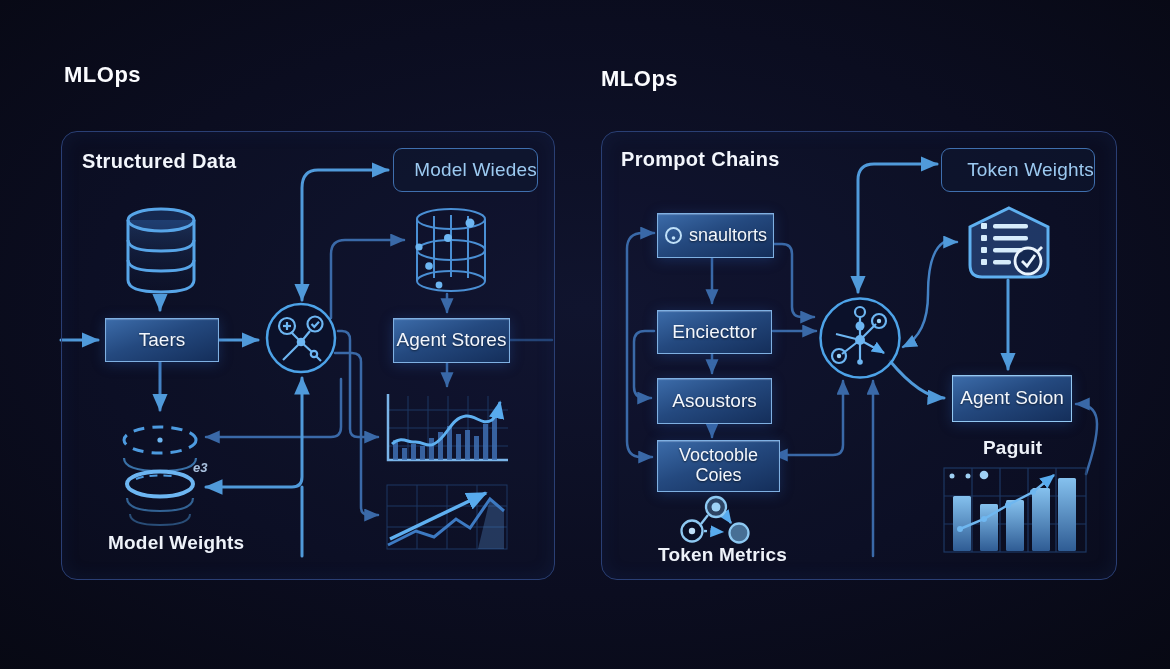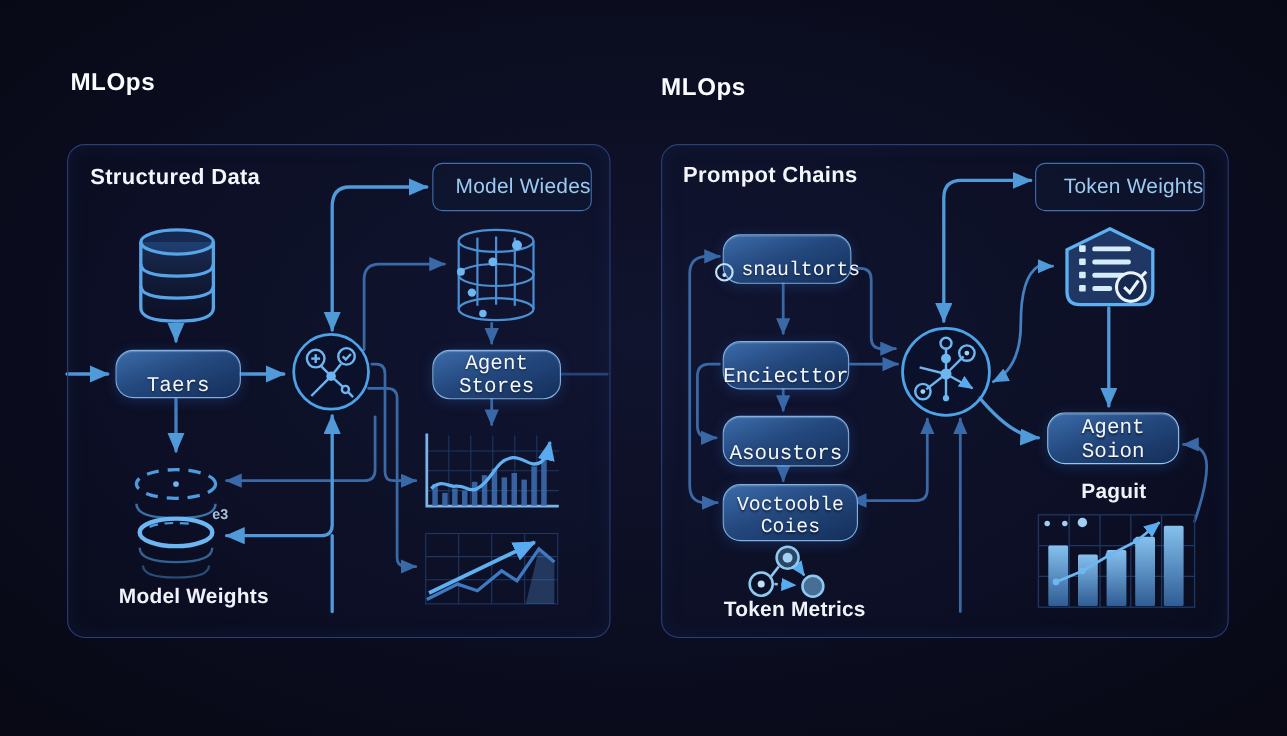--- a/index.html
+++ b/index.html
@@ -4,26 +4,26 @@
 <style>
   html,body{margin:0;padding:0;background:#06070f;}
   .stage{position:relative;width:1170px;height:669px;overflow:hidden;
     background:radial-gradient(ellipse 900px 520px at 50% 46%, #10142e 0%, #0b0d20 55%, #070812 100%);
     font-family:"Liberation Sans", sans-serif;}
   .title{position:absolute;color:#fbfcff;font-size:22px;font-weight:800;letter-spacing:.5px;}
   .panel{position:absolute;border:1.5px solid #2a3f74;border-radius:16px;
     background:rgba(26,36,78,0.12);box-shadow:0 0 18px rgba(30,60,130,.18) inset;}
   .heading{position:absolute;color:#f3f6fc;font-size:20px;font-weight:600;letter-spacing:.3px;}
   .lbl{position:absolute;color:#eef2f9;font-size:19px;font-weight:600;letter-spacing:.2px;}
-  .small-lbl{position:absolute;color:#a9c1de;font-size:13px;font-weight:600;}
-  .box-filled{position:absolute;display:flex;align-items:flex-end;justify-content:center;gap:6px;
+  .small-lbl{position:absolute;color:#a9c1de;font-size:13px;font-weight:600;font-style:italic;}
+  .box-filled{position:absolute;display:flex;align-items:center;justify-content:center;gap:6px;
     background:linear-gradient(160deg,#3c6caa 0%,#24497f 45%,#142e5a 100%);
-    border:1px solid #7fb0e2;border-radius:16px;color:#f3f7fd;font-size:19px;font-weight:500;
+    border:1px solid #7fb0e2;border-radius:0;color:#f3f7fd;font-size:19px;font-weight:500;
     box-shadow:0 2px 12px rgba(40,90,170,.35), inset 0 1px 1px rgba(185,215,250,.35);
-    text-shadow:0 1px 2px rgba(0,0,0,.55);text-align:center;line-height:1.1;font-family:Liberation Mono, monospace;}
+    text-shadow:0 1px 2px rgba(0,0,0,.55);text-align:center;line-height:1.1;}
   .box-outline{position:absolute;display:flex;align-items:center;justify-content:flex-end;
     background:rgba(15,24,50,.55);border:1.5px solid #3f6fae;border-radius:9px;
     color:#9ccaf1;font-size:19px;font-weight:500;letter-spacing:.2px;}
   svg{position:absolute;overflow:visible;}
   .wires{left:0;top:0;pointer-events:none;}
 </style>
 </head>
 <body>
 
 <div class="stage">

